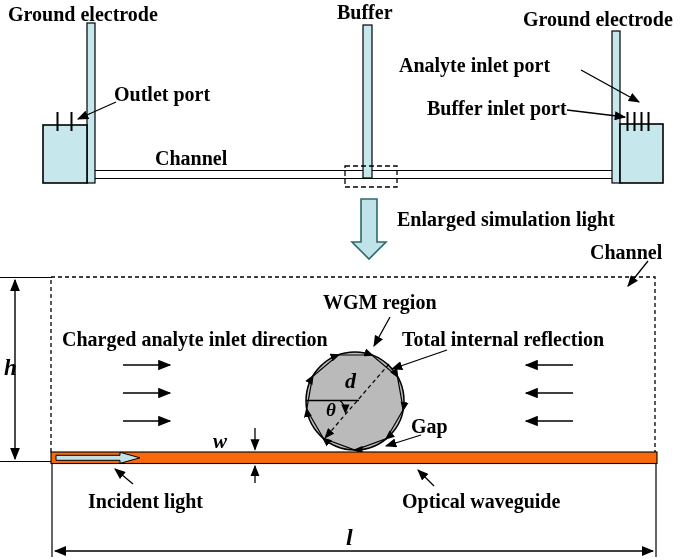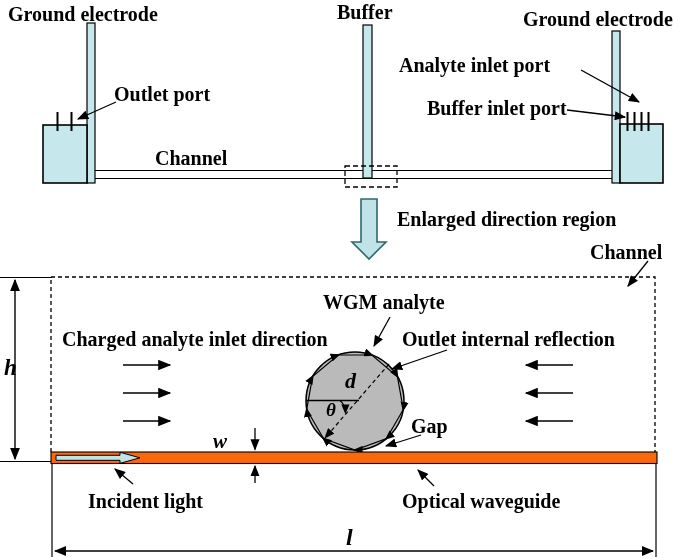--- a/index.html
+++ b/index.html
@@ -98,26 +98,26 @@
   </svg>
 
   <div class="lbl" style="left:8px;top:4px;">Ground electrode</div>
   <div class="lbl" style="left:337px;top:2px;">Buffer</div>
   <div class="lbl" style="left:523px;top:9px;">Ground electrode</div>
   <div class="lbl" style="left:114px;top:84px;">Outlet port</div>
   <div class="lbl" style="left:399px;top:55px;">Analyte inlet port</div>
   <div class="lbl" style="left:379px;top:98px;margin-left:48px;">Buffer inlet port</div>
   <div class="lbl" style="left:155px;top:148px;">Channel</div>
 
-  <div class="lbl" style="left:397px;top:209px;">Enlarged direction region</div>
+  <div class="lbl" style="left:397px;top:209px;">Enlarged simulation light</div>
   <div class="lbl" style="left:590px;top:242px;">Channel</div>
 
   <div class="lbl" style="left:62px;top:329px;">Charged analyte inlet direction</div>
-  <div class="lbl" style="left:323px;top:292px;">WGM analyte</div>
-  <div class="lbl" style="left:402px;top:329px;">Outlet internal reflection</div>
+  <div class="lbl" style="left:323px;top:292px;">WGM region</div>
+  <div class="lbl" style="left:402px;top:329px;">Total internal reflection</div>
   <div class="lbl" style="left:411px;top:416px;">Gap</div>
   <div class="lbl" style="left:88px;top:491px;">Incident light</div>
   <div class="lbl" style="left:402px;top:491px;">Optical waveguide</div>
 
   <div class="sym" style="left:4px;top:356px;font-size:23px;">h</div>
   <div class="sym" style="left:213px;top:431px;font-size:21px;">w</div>
   <div class="sym" style="left:345px;top:370px;font-size:22px;">d</div>
   <div class="sym" style="left:326px;top:400px;font-size:19px;">θ</div>
   <div class="sym" style="left:346px;top:525px;font-size:24px;">l</div>
 

